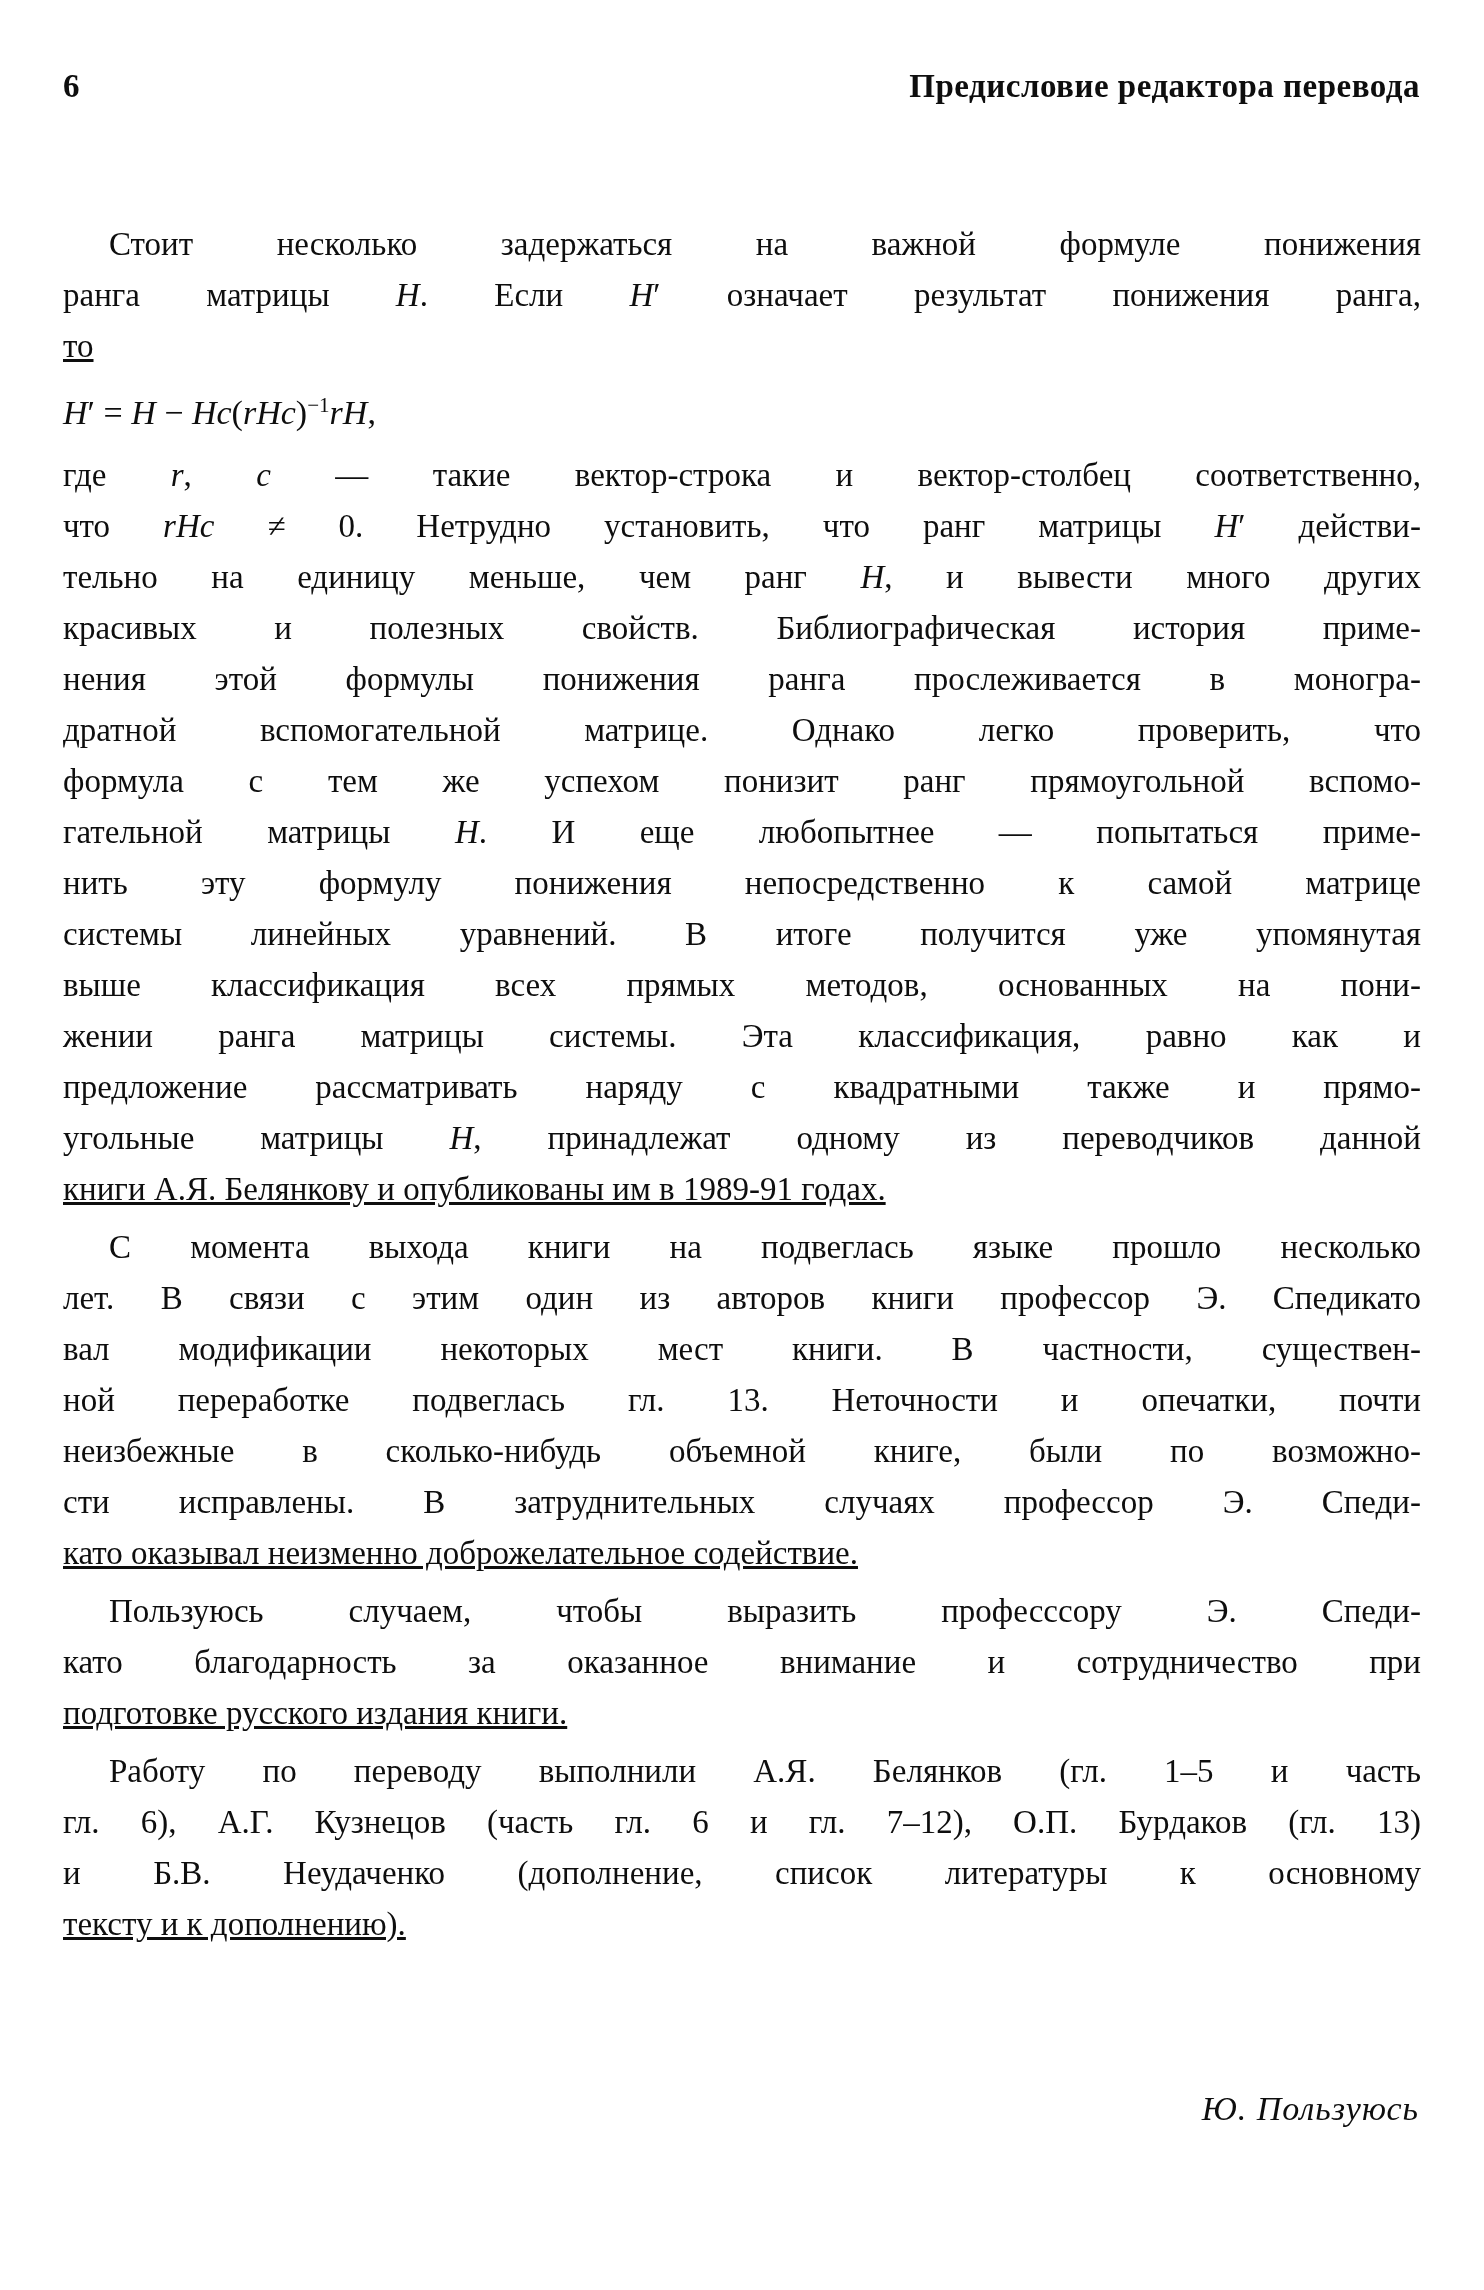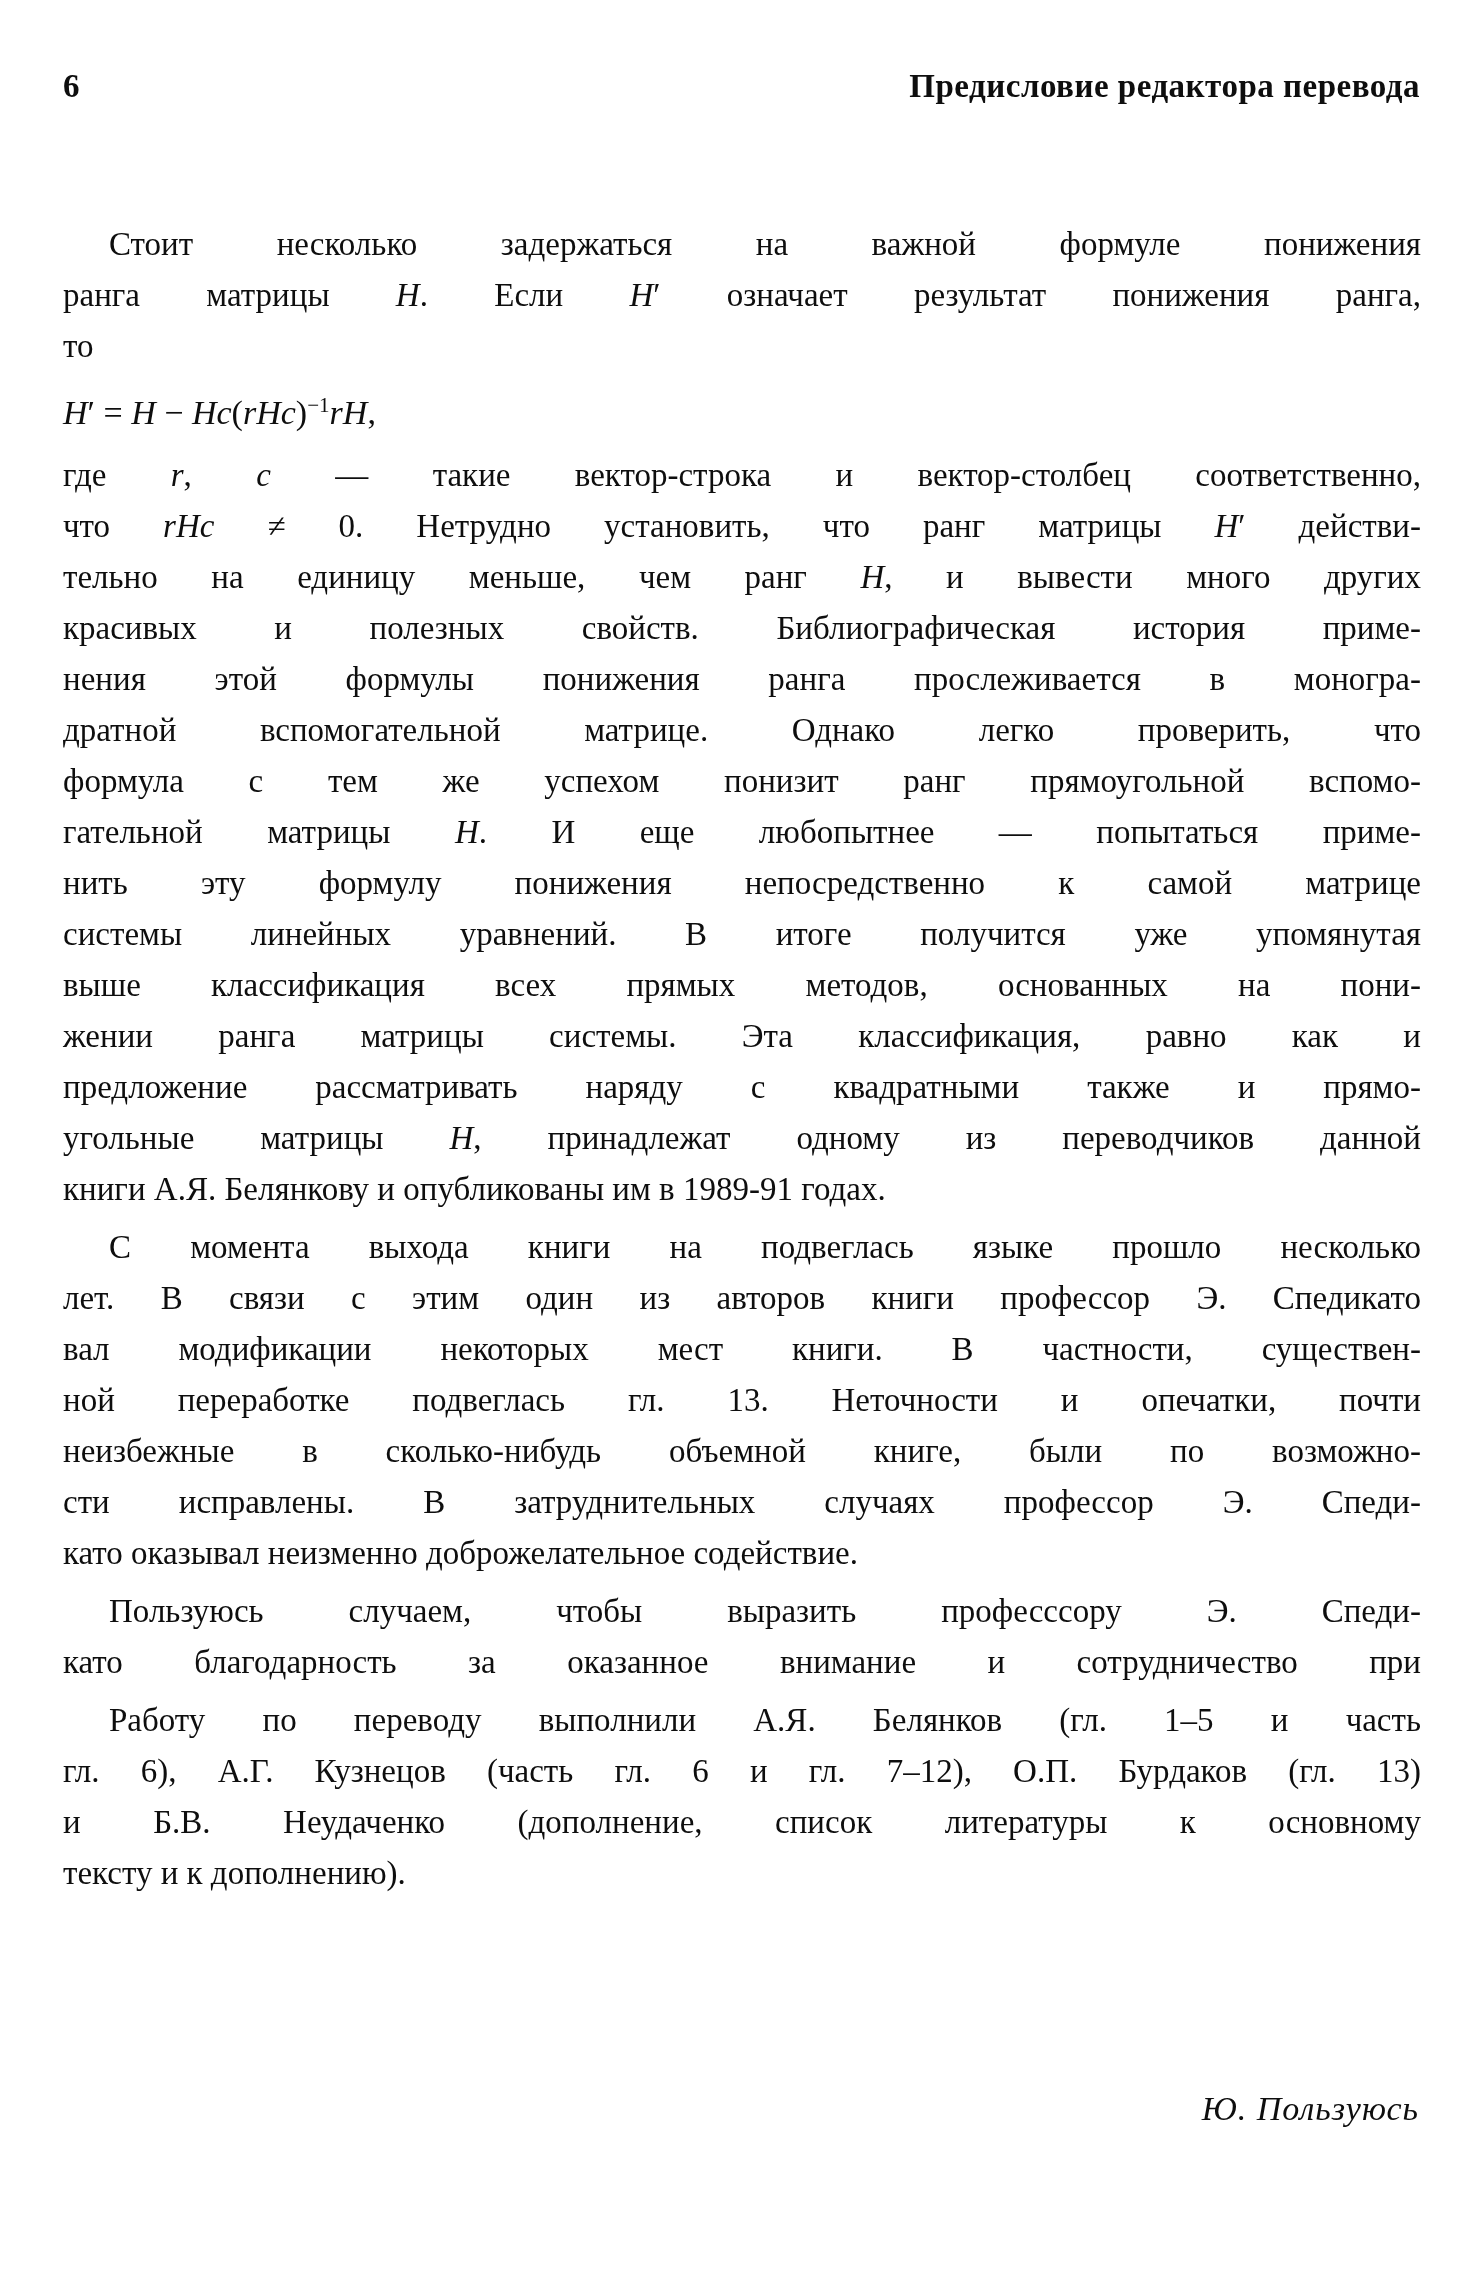--- a/index.html
+++ b/index.html
@@ -36,21 +36,21 @@
     width: 1358px;
     font-size: 33px;
     line-height: 51px;
   }
   .para { margin: 0; }
   .line {
     text-align: justify;
     text-align-last: justify;
     white-space: normal;
   }
-  .line.last { text-align-last: left; }
+  .line.last { text-align-last: left; text-decoration: underline; }
   .line.indent { text-indent: 46px; margin-top: 7px; }
   .formula {
     text-align: left;
     margin: 14px 0 10px 0;
     font-size: 34px;
     line-height: 54px;
   }
   .formula sup, .line sup {
     font-size: 0.62em;
     vertical-align: super;
@@ -103,20 +103,21 @@
         <div class="line">лет. В связи с этим один из авторов книги профессор Э. Спедикато</div>
         <div class="line">вал модификации некоторых мест книги. В частности, существен-</div>
         <div class="line">ной переработке подвеглась гл. 13. Неточности и опечатки, почти</div>
         <div class="line">неизбежные в сколько-нибудь объемной книге, были по возможно-</div>
         <div class="line">сти исправлены. В затруднительных случаях профессор Э. Спеди-</div>
         <div class="line last">като оказывал неизменно доброжелательное содействие.</div>
       </div>
       <div class="para">
         <div class="line indent">Пользуюсь случаем, чтобы выразить професссору Э.  Спеди-</div>
         <div class="line">като благодарность за оказанное внимание и сотрудничество при</div>
+        <div class="line last">подготовке русского издания книги.</div>
       </div>
       <div class="para">
         <div class="line indent">Работу по переводу выполнили А.Я. Белянков (гл. 1–5 и часть</div>
         <div class="line">гл. 6), А.Г. Кузнецов (часть гл. 6 и гл. 7–12), О.П. Бурдаков (гл. 13)</div>
         <div class="line">и Б.В.  Неудаченко (дополнение, список литературы к основному</div>
         <div class="line last">тексту и к дополнению).</div>
       </div>
     </div>
   <div class="signature">Ю. Пользуюсь</div>
 </div>

